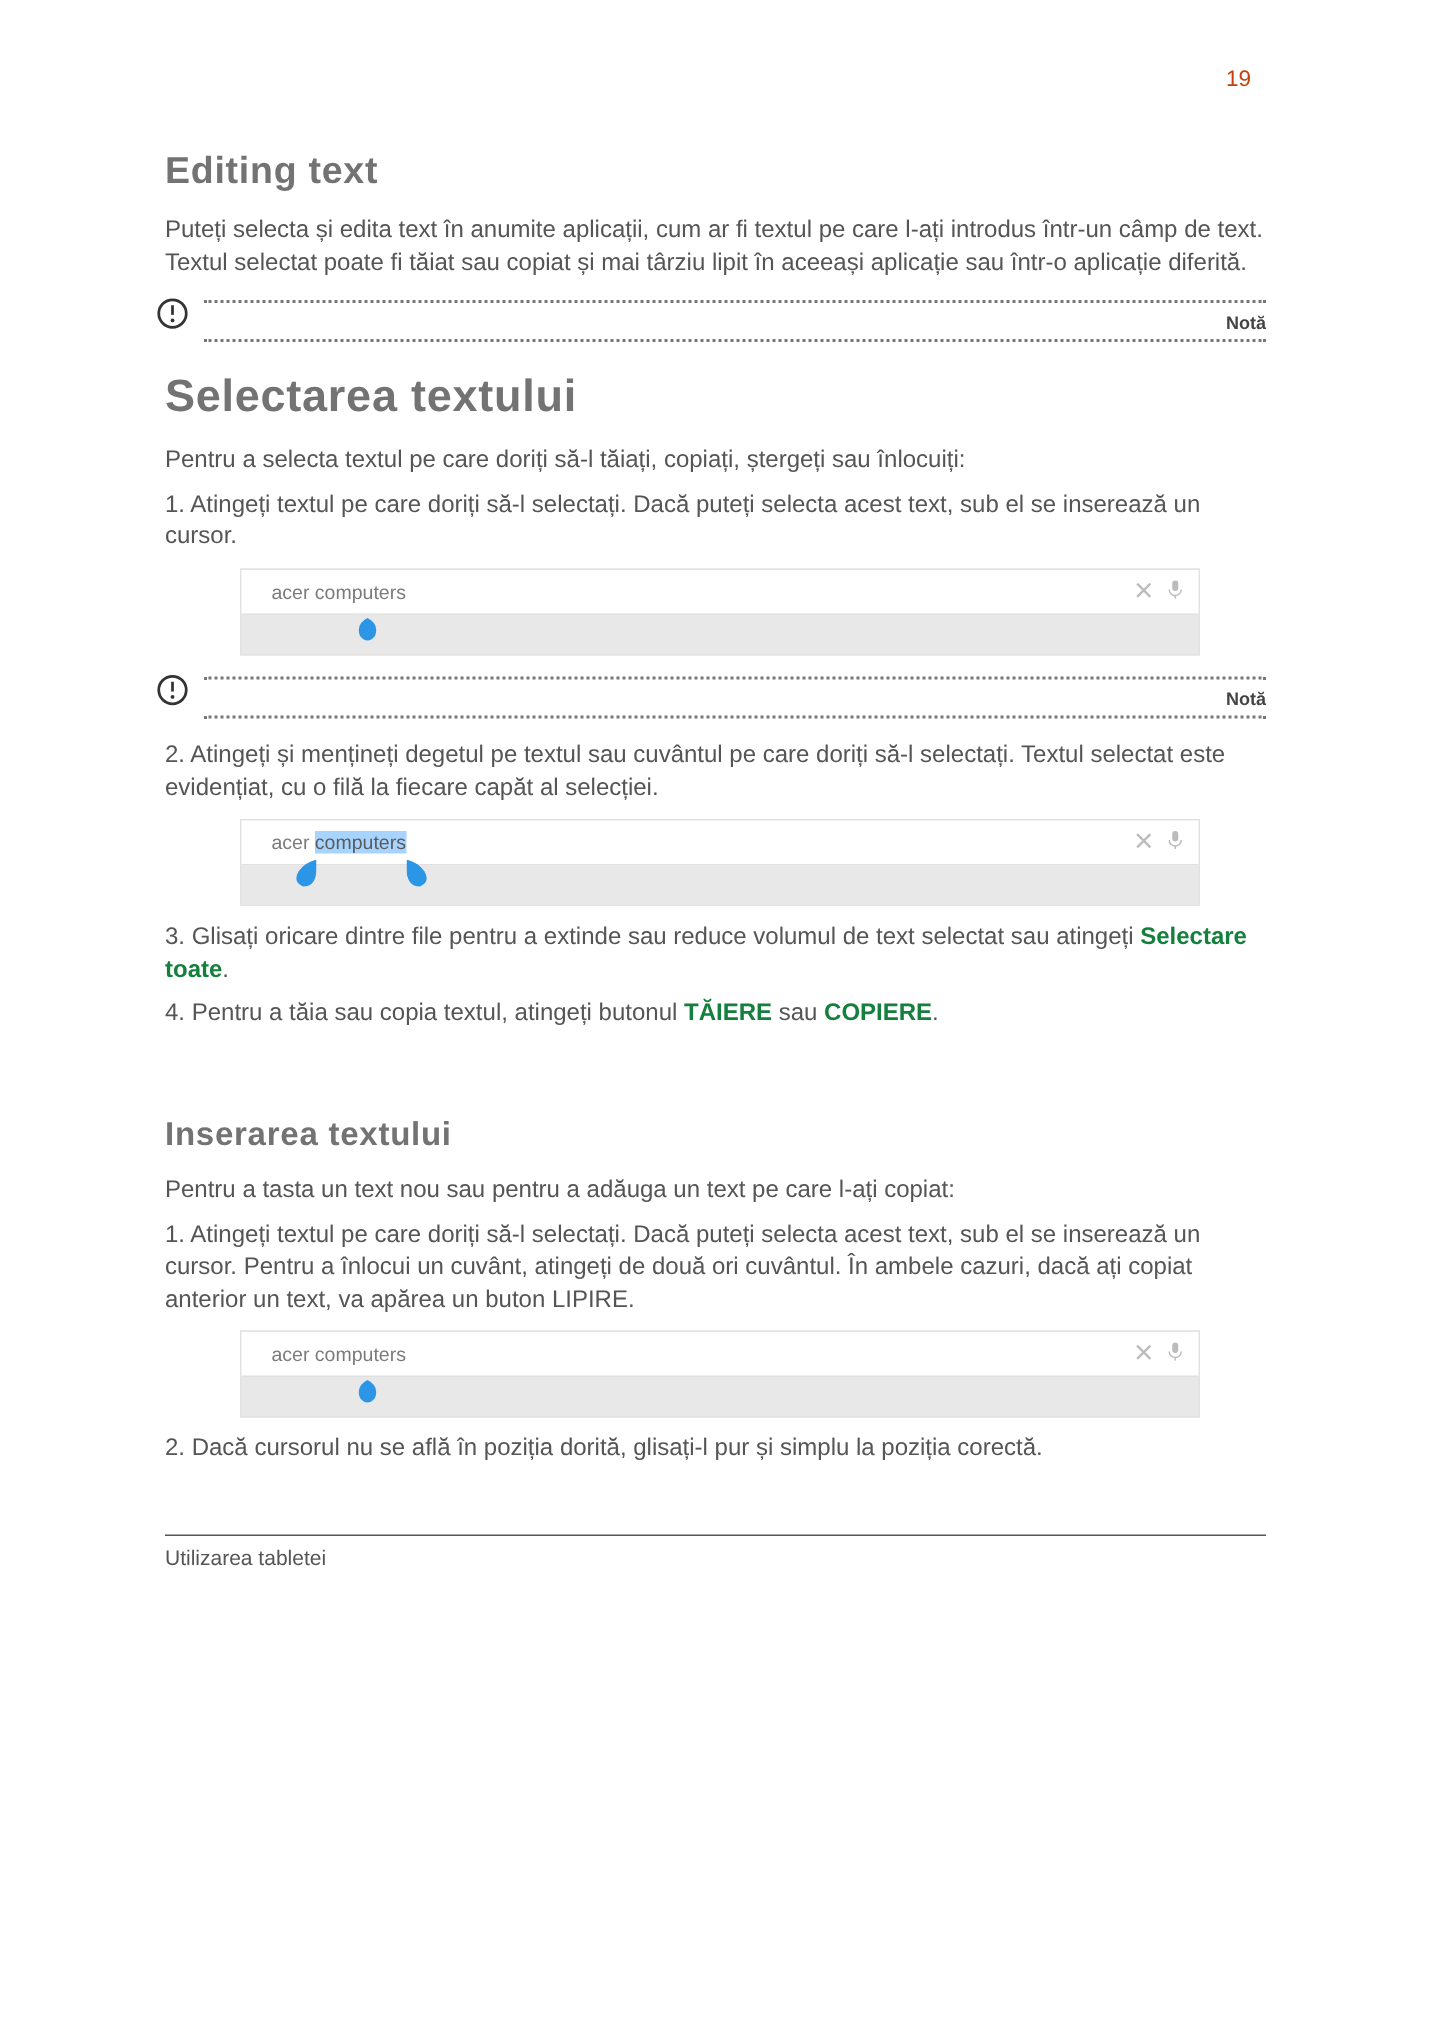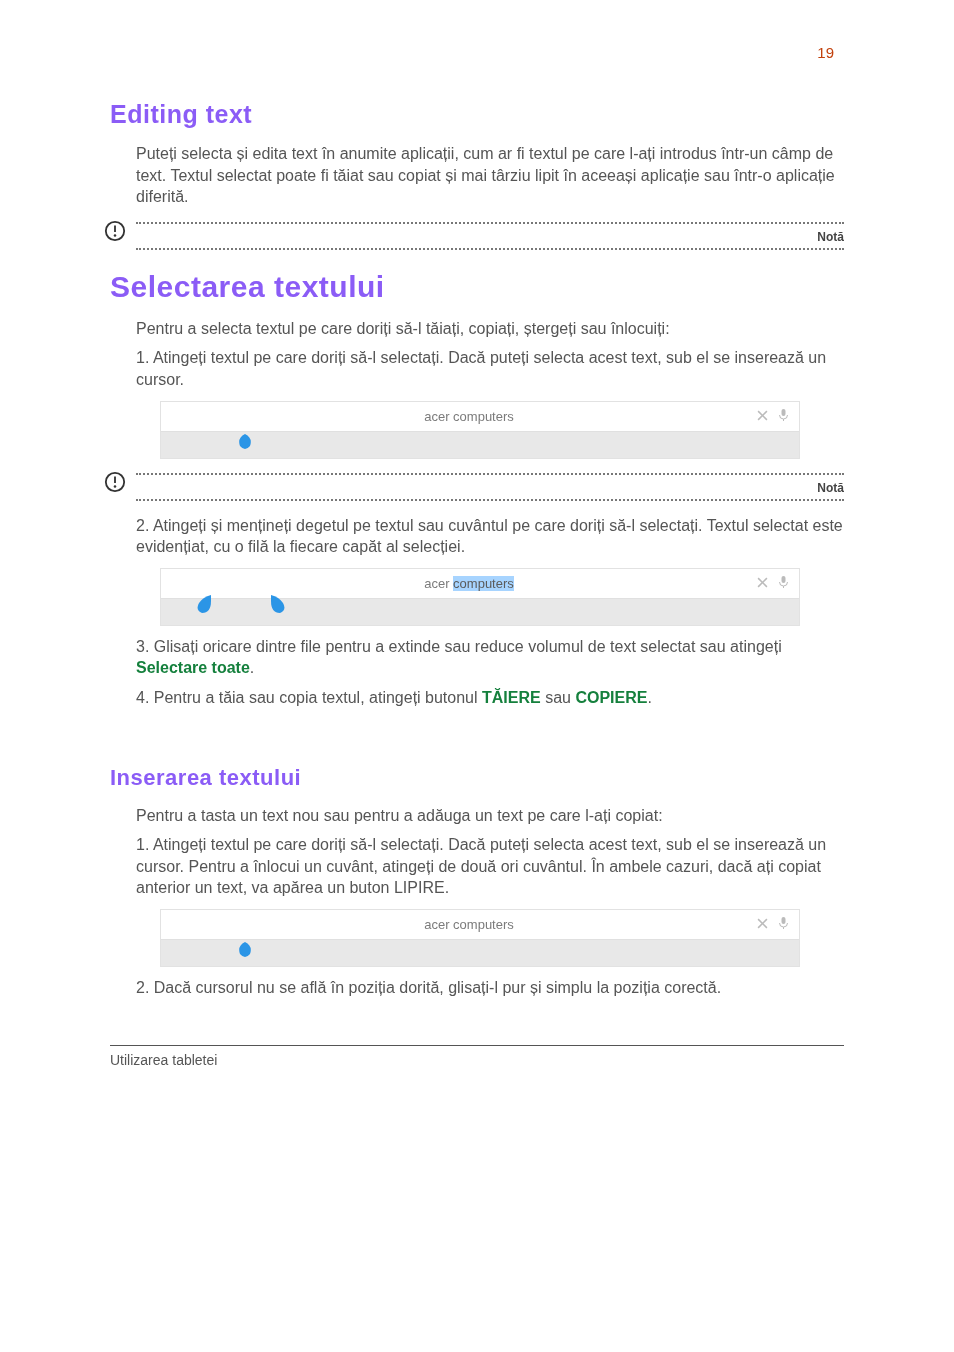--- a/index.html
+++ b/index.html
@@ -13,34 +13,33 @@
 
   .page-num {
     position: absolute;
     top: 44px; right: 120px;
     font-size: 15px; color: #c2410c;
   }
 
   
   h2 {
     font-size: 25px;
-    color: #8b5cf6;
+    color: #737373;
     font-weight: 600;
     margin-top: 56px;
     margin-bottom: 14px;
     letter-spacing: 0.5px;
   }
 
   
   p.body {
     font-size: 16px;
     line-height: 1.35;
     color: #555;
     margin-bottom: 8px;
-    margin-left: 26px;
   }
 
   
   p.body b { color:#15803d; }
 
   
   .note {
     position: relative;
     margin: 14px 0 14px 0;
     padding-left: 26px;
@@ -76,21 +75,20 @@
   }
   .shot .field {
     background: #fff;
     border-bottom: 1px solid #e0e0e0;
     height: 30px;
     display: flex; align-items: center;
     padding: 0 10px 0 20px;
     font-size: 13px;
     color: #7b7b7b;
     position: relative;
-    text-align: center;
   }
   .shot .field .txt { flex: 1; }
   .shot .field .sel {
     background: #a7d4ff;
     color: #5b5b5b;
   }
 
   .shot .field .icons { display:flex; gap:10px; align-items:center; }
   .shot .field .x-icon svg { width:11px; height:11px; }
   .shot .field .mic-icon svg { width:11px; height:14px; }

